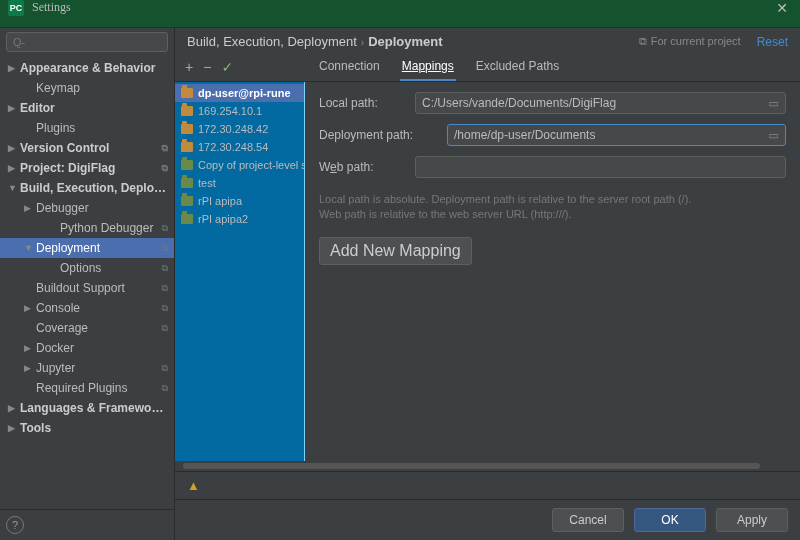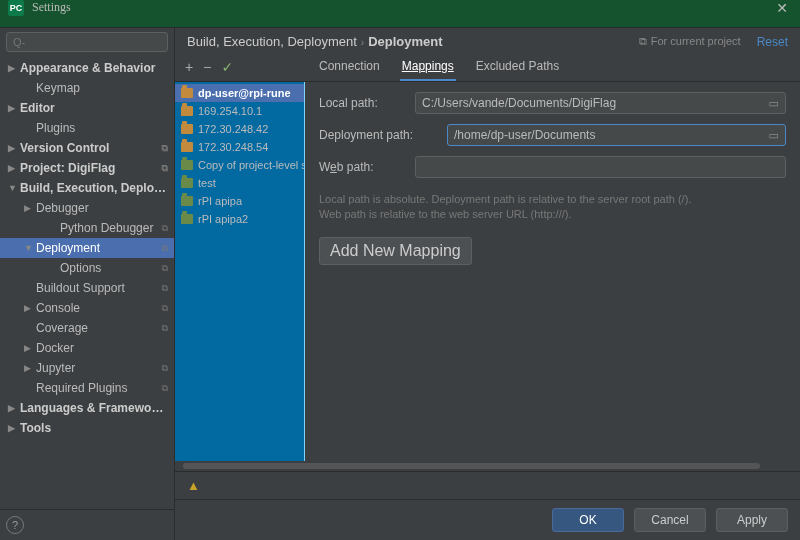--- a/index.html
+++ b/index.html
@@ -258,18 +258,18 @@
 
     <div style="padding:0 0 0 4px;">
         <div class="scrollbar-stub"></div>
       </div>
 
     <div class="warning-bar">
       <span class="warn-icon">▲</span>
     </div>
 
     <div class="footer">
+      <div class="btn">Cancel</div>
       <div class="btn primary">OK</div>
-      <div class="btn">Cancel</div>
       <div class="btn">Apply</div>
     </div>
   </div>
 </div>
 
 </body></html>

